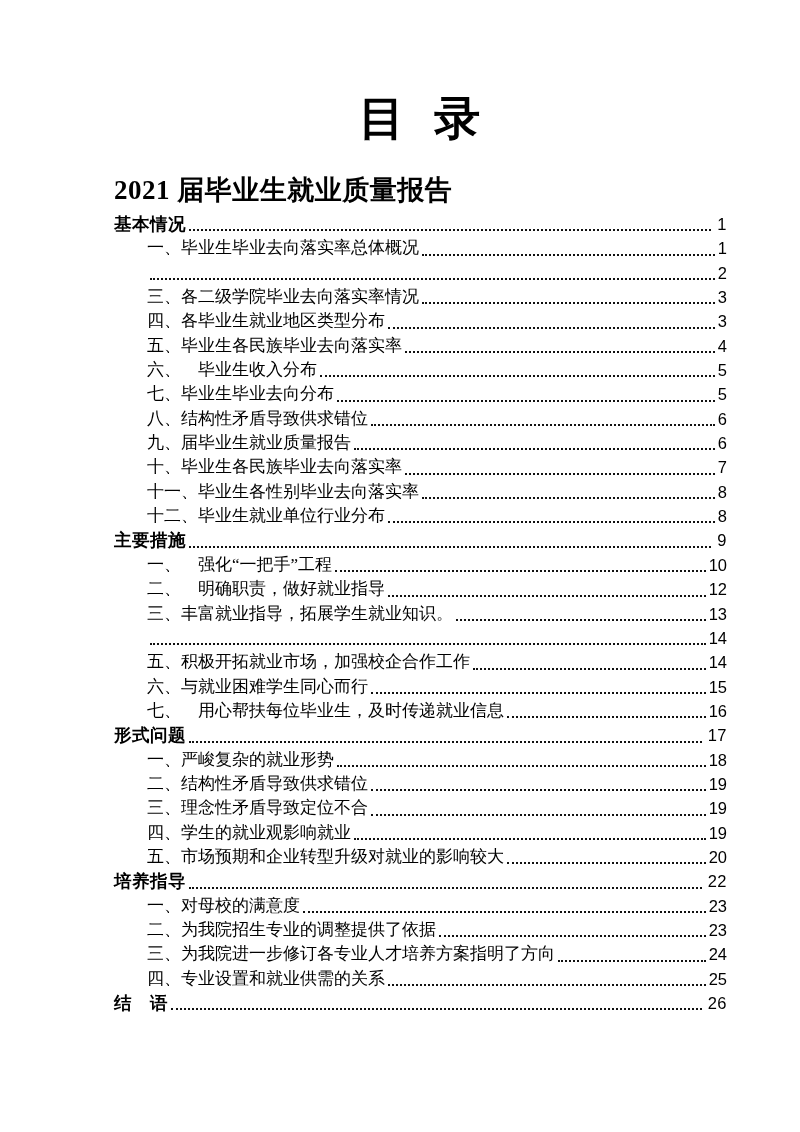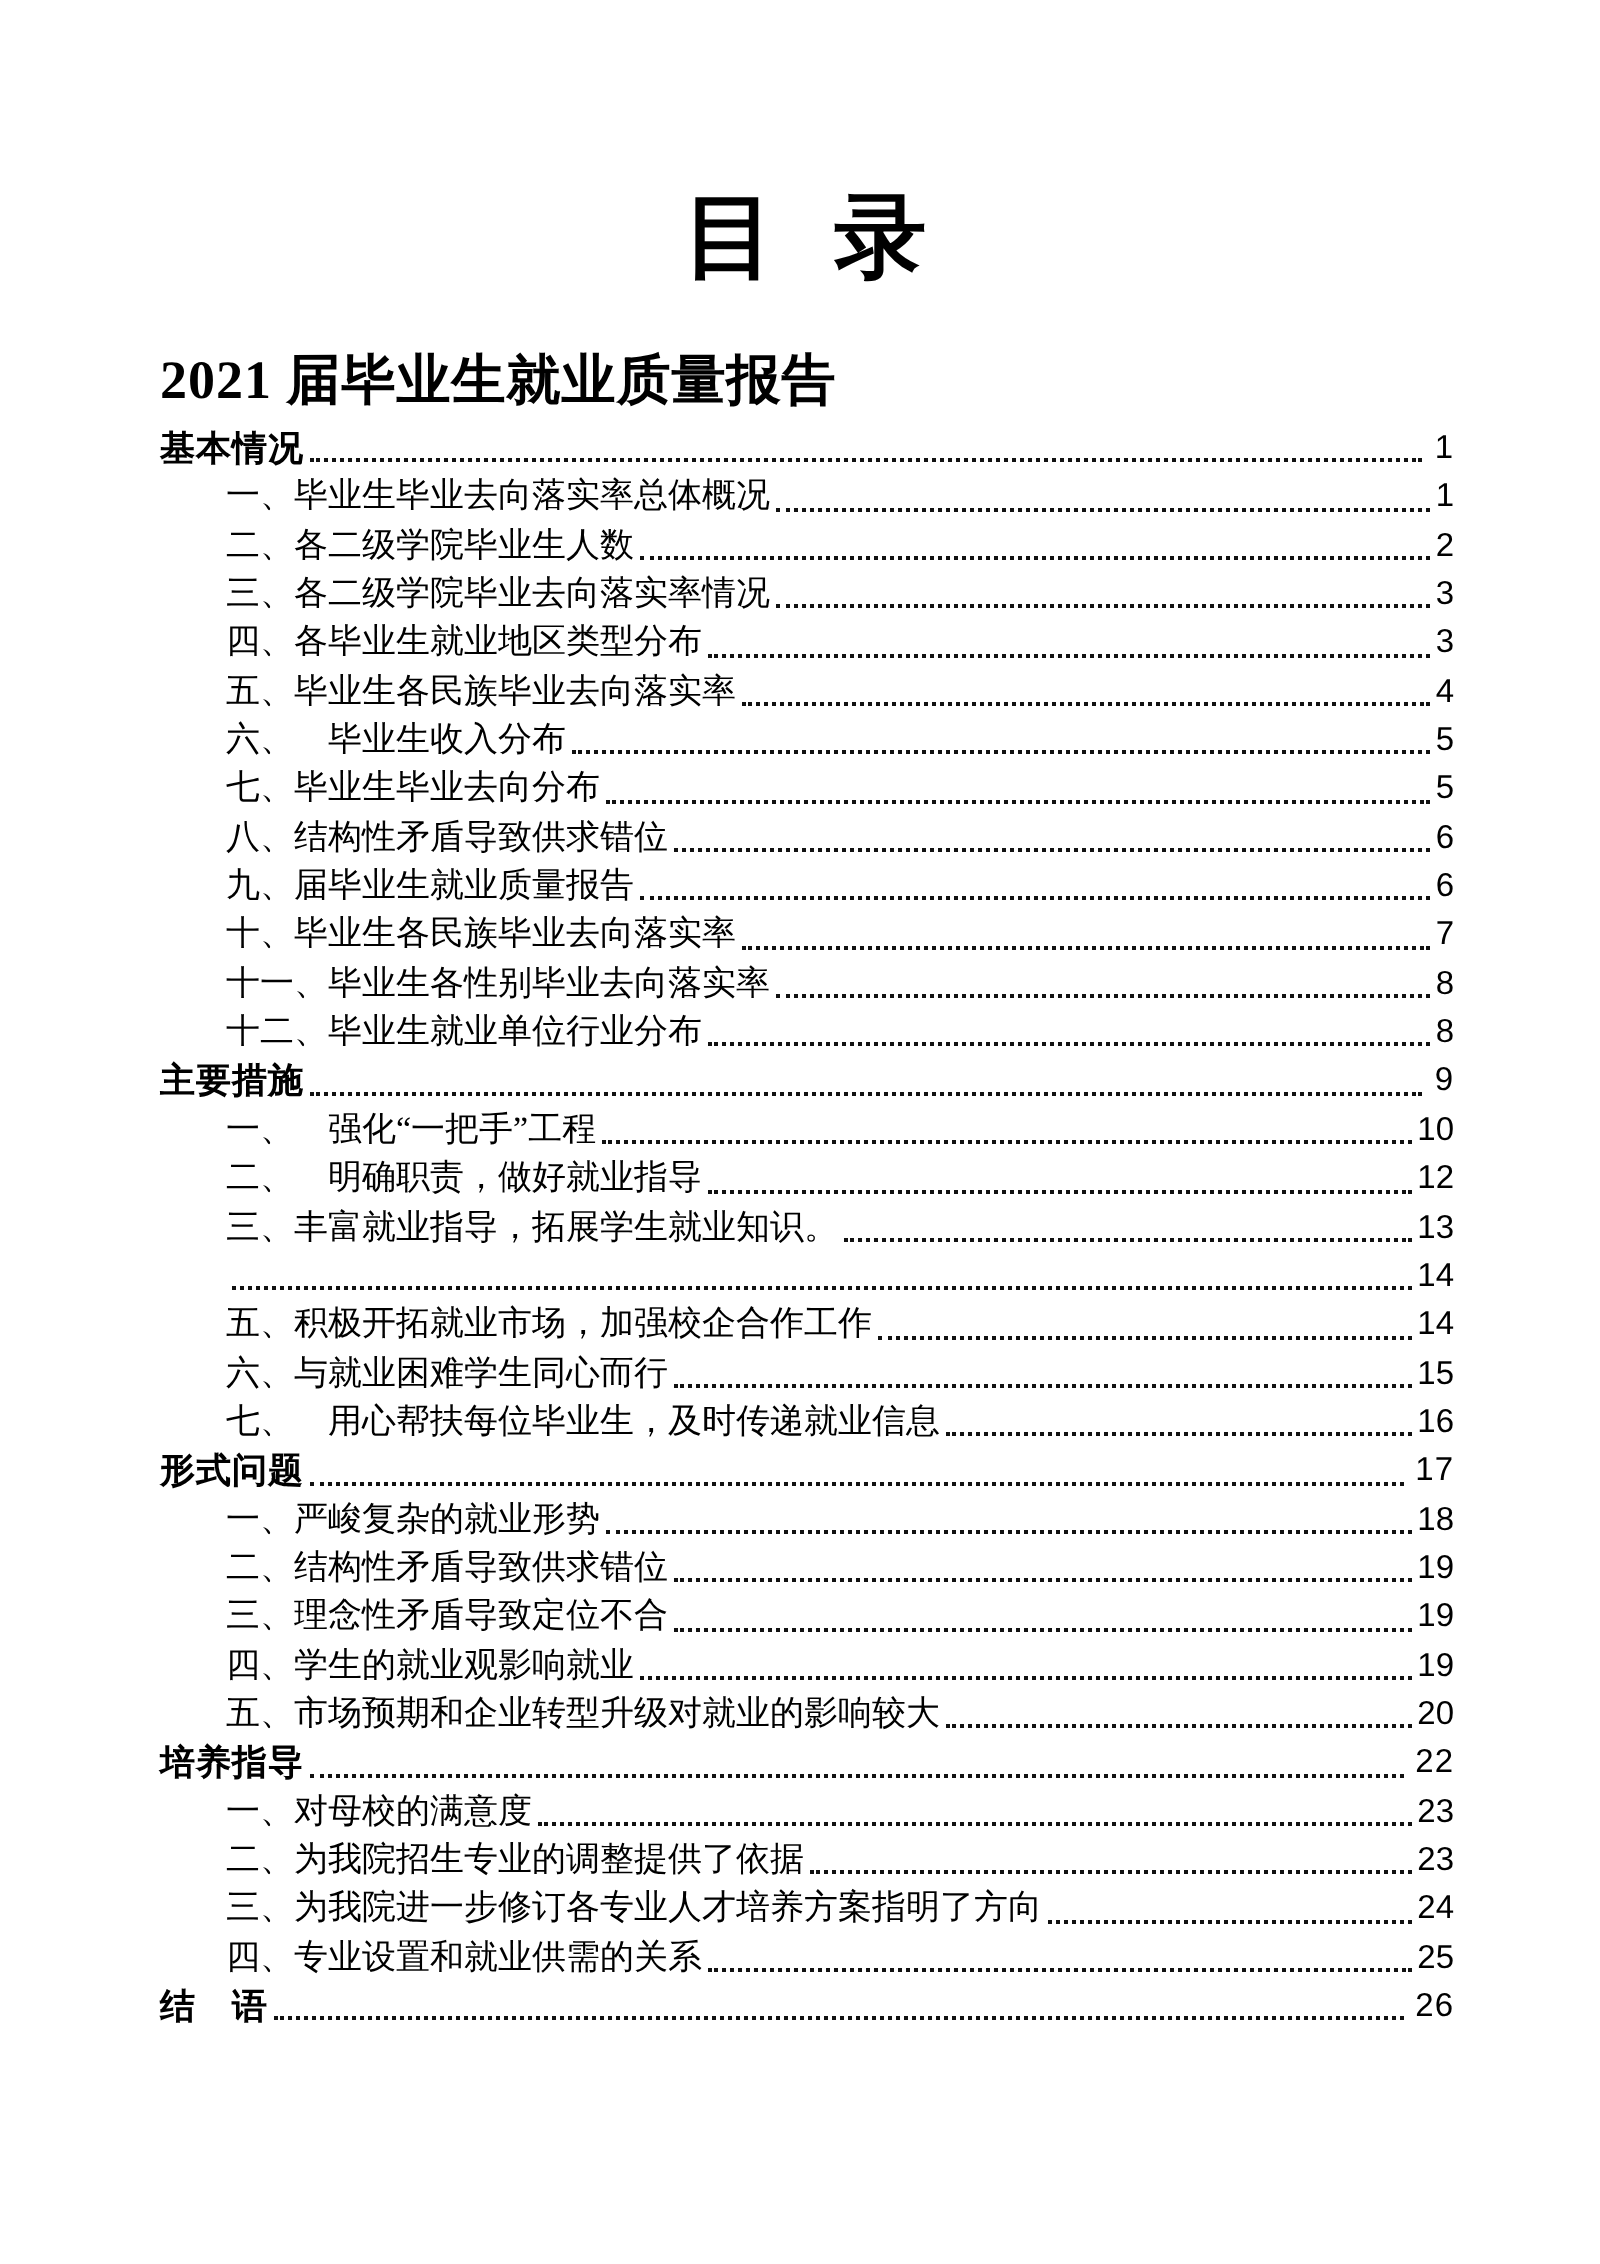--- a/index.html
+++ b/index.html
@@ -3,21 +3,21 @@
 <meta charset="utf-8">
 <style>
   html, body { margin: 0; padding: 0; background: #e8e8e8; }
   .page {
     position: relative;
     width: 800px;
     height: 1132px;
     margin: 0 auto;
     background: #ffffff;
     box-sizing: border-box;
-    padding: 92px 73px 0 80px;
+    padding: 92px 73px 0 114px;
     font-family: "Liberation Serif", "DejaVu Serif", serif;
     color: #000000;
     overflow: hidden;
   }
   .toc-title {
     margin: 0 0 30px 0;
     text-align: center;
     font-size: 46px;
     line-height: 53px;
     font-weight: 700;
@@ -69,21 +69,21 @@
 <body>
 
 <div class="page">
   <h1 class="toc-title">目 录</h1>
 
   <h2 class="report-title">2021 届毕业生就业质量报告</h2>
 
   <div class="toc-list" id="toc-list">
       <div class="toc-row top"><span class="toc-label">基本情况</span><span class="leader"></span><span class="toc-page">1</span></div>
       <div class="toc-row sub"><span class="toc-label">一、毕业生毕业去向落实率总体概况</span><span class="leader"></span><span class="toc-page">1</span></div>
-      <div class="toc-row sub"><span class="toc-label">二、各二级学院毕业生人数</span><span class="leader"></span><span class="toc-page">2</span></div>
+      <div class="toc-row sub"><span class="leader"></span><span class="toc-page">2</span></div>
       <div class="toc-row sub"><span class="toc-label">三、各二级学院毕业去向落实率情况</span><span class="leader"></span><span class="toc-page">3</span></div>
       <div class="toc-row sub"><span class="toc-label">四、各毕业生就业地区类型分布</span><span class="leader"></span><span class="toc-page">3</span></div>
       <div class="toc-row sub"><span class="toc-label">五、毕业生各民族毕业去向落实率</span><span class="leader"></span><span class="toc-page">4</span></div>
       <div class="toc-row sub"><span class="toc-label">六、　毕业生收入分布</span><span class="leader"></span><span class="toc-page">5</span></div>
       <div class="toc-row sub"><span class="toc-label">七、毕业生毕业去向分布</span><span class="leader"></span><span class="toc-page">5</span></div>
       <div class="toc-row sub"><span class="toc-label">八、结构性矛盾导致供求错位</span><span class="leader"></span><span class="toc-page">6</span></div>
       <div class="toc-row sub"><span class="toc-label">九、届毕业生就业质量报告</span><span class="leader"></span><span class="toc-page">6</span></div>
       <div class="toc-row sub"><span class="toc-label">十、毕业生各民族毕业去向落实率</span><span class="leader"></span><span class="toc-page">7</span></div>
       <div class="toc-row sub"><span class="toc-label">十一、毕业生各性别毕业去向落实率</span><span class="leader"></span><span class="toc-page">8</span></div>
       <div class="toc-row sub"><span class="toc-label">十二、毕业生就业单位行业分布</span><span class="leader"></span><span class="toc-page">8</span></div>

